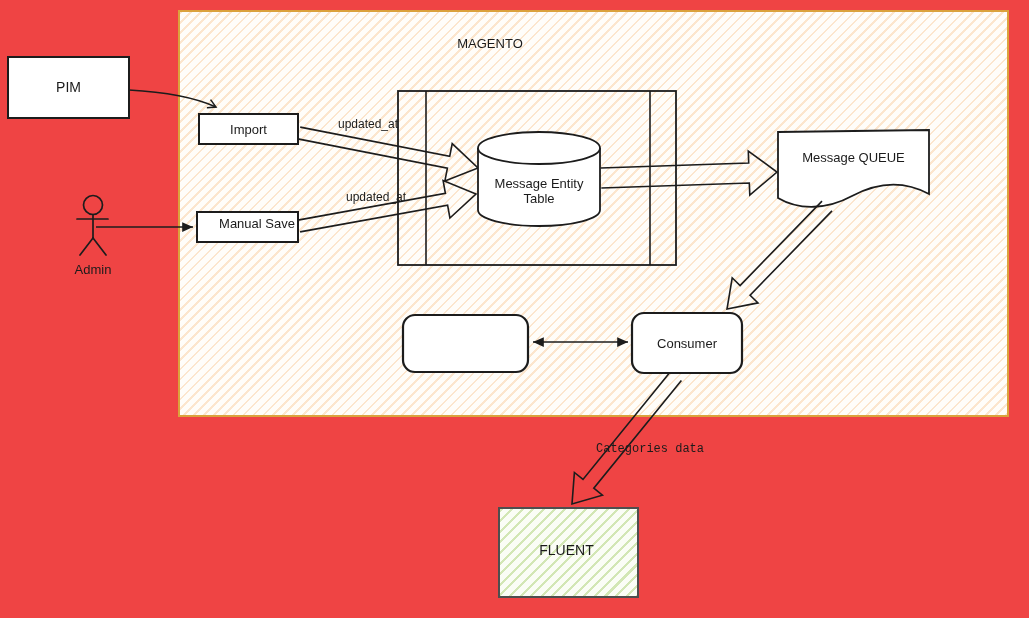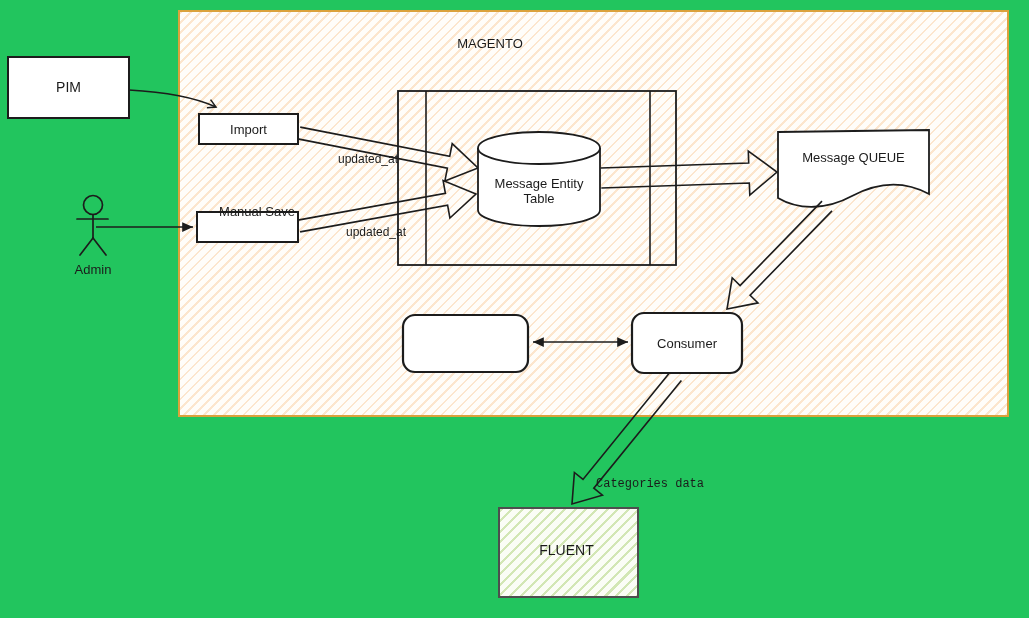--- a/index.html
+++ b/index.html
@@ -1,18 +1,18 @@
 <!DOCTYPE html>
 <html><head>
 <meta charset="utf-8">
 <style>
   html,body { margin:0; padding:0; background:#ffffff; }
   .stage {
     position:relative; width:1029px; height:618px; overflow:hidden;
-    background:#22c55e;
+    background:#ef4444;
     font-family:"Liberation Sans", sans-serif;
     color:#1b1b1b;
   }
   .magento-container {
     position:absolute; left:178px; top:10px; width:827px; height:403px;
     border:2px solid #dba23c;
     background-color:#fffdf9;
     background-image:repeating-linear-gradient(135deg,
       rgba(245,176,105,0.30) 0px, rgba(245,176,105,0.30) 1.8px,
       rgba(255,255,255,0) 1.8px, rgba(255,255,255,0) 7px);
@@ -24,21 +24,21 @@
     background-image:repeating-linear-gradient(135deg,
       rgba(151,197,84,0.40) 0px, rgba(151,197,84,0.40) 2.2px,
       rgba(255,255,255,0) 2.2px, rgba(255,255,255,0) 7.5px);
   }
   svg.wires { position:absolute; left:0; top:0; z-index:2; }
   .lbl {
     position:absolute; z-index:3; font-size:13px; line-height:15px;
     text-align:center; white-space:nowrap; color:#1b1b1b;
   }
   .lbl.center { display:flex; align-items:center; justify-content:center; }
-  .lbl.small { font-size:12px; line-height:13px;margin-top:35px; }
+  .lbl.small { font-size:12px; line-height:13px; }
 </style>
 </head>
 <body>
 
 <div class="stage">
 
   <div class="magento-container"></div>
 
   <div class="fluent-box"></div>
 
@@ -93,21 +93,21 @@
     <line x1="96" y1="227" x2="193" y2="227" stroke="#1c1c1c" stroke-width="1.5" marker-end="url(#mSolid)"></line>
     <line x1="533" y1="342" x2="628" y2="342" stroke="#1c1c1c" stroke-width="1.5" marker-start="url(#mSolid)" marker-end="url(#mSolid)"></line>
   </svg>
 
   <div class="lbl" style="left:428px; top:36px; width:124px;">MAGENTO</div>
 
   <div class="lbl center" style="left:199px; top:114px; width:99px; height:30px;">Import</div>
 
   <div class="lbl center" style="left:8px; top:57px; width:121px; height:61px; font-size:14px;">PIM</div>
 
-  <div class="lbl center" style="left:197px; top:196px; width:120px; height:30px;">Manual Save</div>
+  <div class="lbl center" style="left:197px; top:208px; width:120px; height:30px;">Manual Save</div>
 
   <div class="lbl" style="left:64px; top:262px; width:58px;">Admin</div>
 
   <div class="lbl" style="left:469px; top:176px; width:140px;">
     <div>Message Entity</div>
     <div>Table</div>
   </div>
 
   <div class="lbl" style="left:793px; top:150px; width:121px;">Message QUEUE</div>
 

